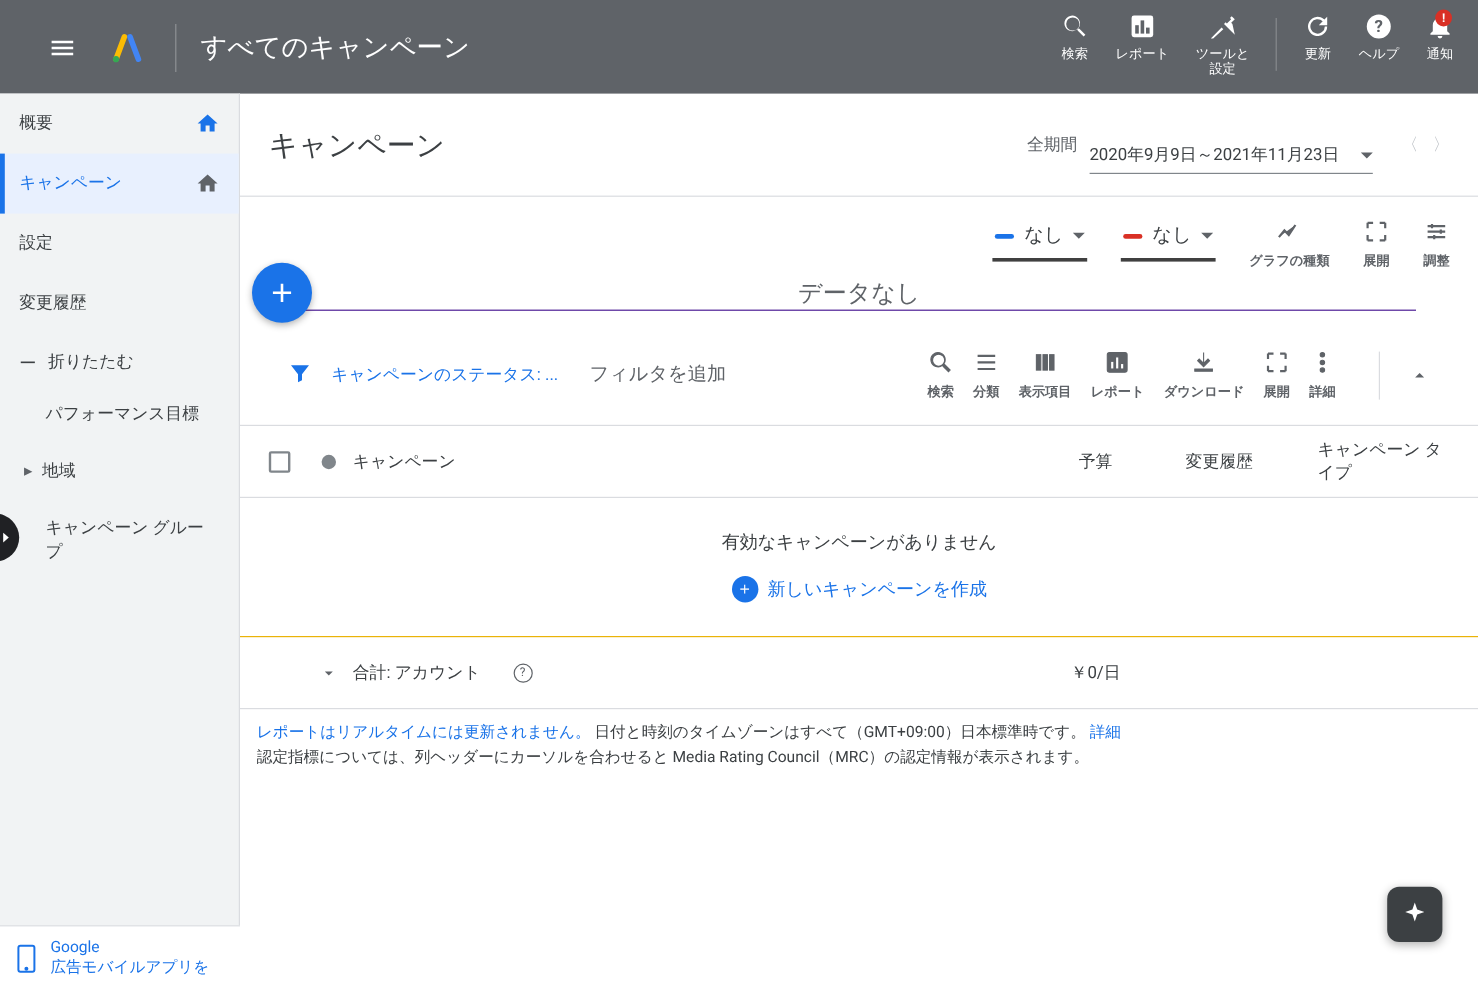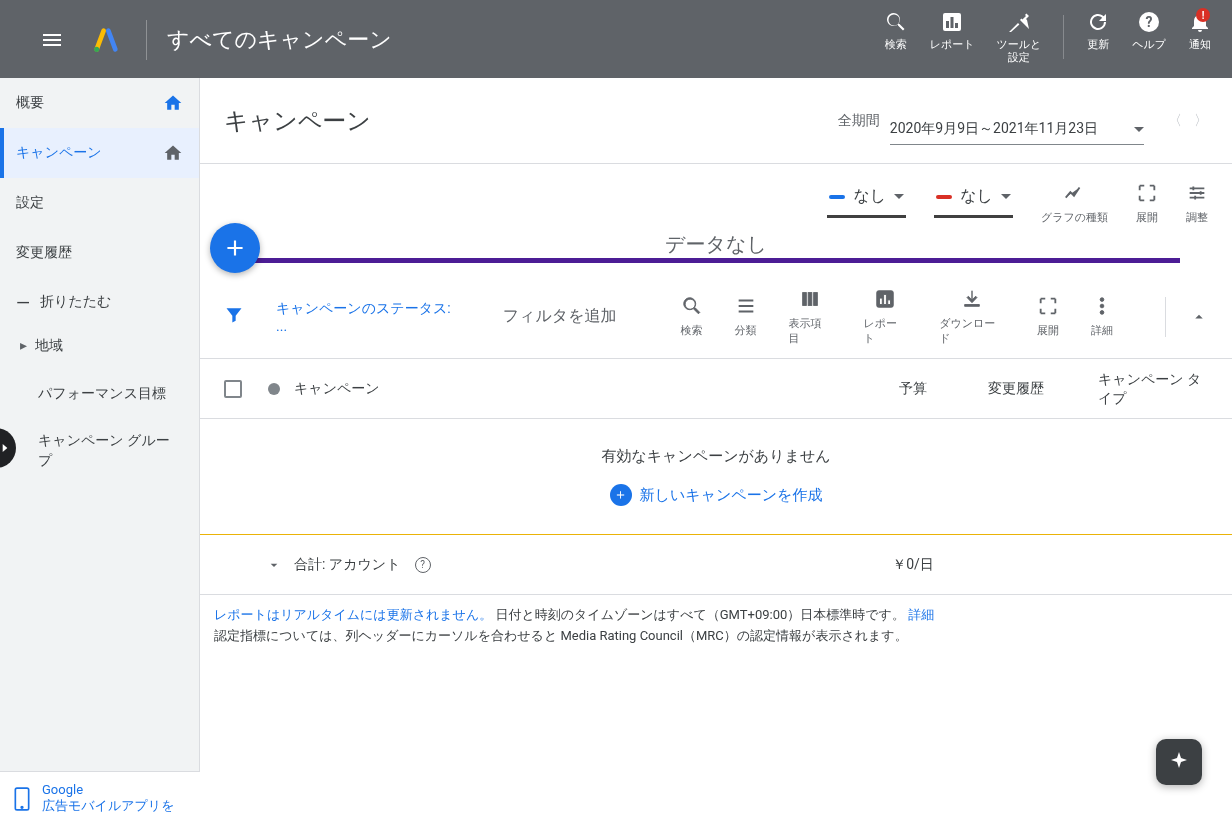--- a/index.html
+++ b/index.html
@@ -28,37 +28,37 @@
 .side-item.active .hicon { fill: #5f6368; }
 .side-collapse { height: 40px; display: flex; align-items: center; padding: 0 16px; font-size: 14px; color: #3c4043; cursor: pointer; gap: 10px; margin-top: 4px; }
 .side-sub { padding: 14px 16px 14px 38px; font-size: 14px; color: #3c4043; cursor: pointer; line-height: 1.4; }
 .side-expand { position: absolute; left: -6px; top: 350px; width: 22px; height: 40px; background: #202124; border-radius: 0 20px 20px 0; display: flex; align-items: center; justify-content: center; cursor: pointer; }
 
 .main { flex: 1; display: flex; flex-direction: column; overflow: hidden; }
 .pagehead { display: flex; align-items: center; padding: 18px 24px; border-bottom: 1px solid #dadce0; }
 .page-title { font-size: 24px; color: #3c4043; flex: 1; }
 .date-range { display: flex; align-items: center; gap: 10px; font-size: 14px; }
 .date-label { color: #5f6368; }
-.date-value { color: #3c4043; border-bottom: 1px solid #80868b; padding-bottom: 6px; display: flex; align-items: center; gap: 36px; margin-top: 24px; }
+.date-value { color: #3c4043; border-bottom: 1px solid #80868b; padding-bottom: 6px; display: flex; align-items: center; gap: 18px; margin-top: 24px; }
 .tri { width: 0; height: 0; border-left: 5px solid transparent; border-right: 5px solid transparent; border-top: 5px solid #5f6368; }
 .pager-arrows { display: flex; gap: 12px; margin-left: 14px; color: #bdc1c6; }
 
 .chart-area { display: flex; flex-direction: column; padding: 12px 24px 0; }
 .chart-controls { display: flex; justify-content: flex-end; align-items: flex-start; gap: 28px; padding: 6px 0; }
 .metric { display: flex; align-items: center; gap: 8px; border-bottom: 3px solid #404040; padding: 4px 2px 8px; cursor: pointer; }
 .metric-bar { width: 16px; height: 4px; border-radius: 2px; }
 .metric-bar.blue { background: #1a73e8; }
 .metric-bar.red { background: #d93025; }
-.mini-tool { display: flex; flex-direction: column; align-items: center; font-size: 11px; color: #5f6368; gap: 6px; cursor: pointer; }
+.mini-tool { display: flex; flex-direction: column; align-items: center; font-size: 11px; color: #5f6368; gap: 6px; cursor: pointer; font-weight: bold; }
 .mini-tool svg { width: 22px; height: 22px; fill: #5f6368; stroke: #5f6368; }
-.chart-body { flex: 1; display: flex; align-items: center; justify-content: center; height: 180px; color: #5f6368; font-size: 20px; border-bottom: 5px solid #4c1d95; margin: 0 28px; }
+.chart-body { flex: 1; display: flex; align-items: center; justify-content: center; height: 180px; color: #5f6368; font-size: 20px; border-bottom: 1px solid #4c1d95; margin: 0 28px; }
 
 .table-area { position: relative; flex: 1; display: flex; flex-direction: column; }
 .fab { position: absolute; left: 10px; top: -40px; width: 50px; height: 50px; background: #1a73e8; border-radius: 50%; display: flex; align-items: center; justify-content: center; box-shadow: 0 2px 6px rgba(0,0,0,0.3); cursor: pointer; z-index: 10; }
-.toolbar { display: flex; align-items: center; padding: 8px 24px; border-bottom: 1px solid #dadce0; gap: 32px; height: 84px; margin-top: 12px; }
+.toolbar { display: flex; align-items: center; padding: 8px 40px; border-bottom: 1px solid #dadce0; gap: 16px; height: 84px; margin-top: 12px; }
 .toolbar .filter-icon { color: #1a73e8; }
 .status-filter { color: #1a73e8; font-size: 14px; }
 .add-filter { color: #5f6368; font-size: 16px; flex: 0 0 auto; margin-left: 10px; }
 .toolbar-spacer { flex: 1; }
 .collapse-caret { margin-left: 20px; padding-left: 24px; border-left: 1px solid #dadce0; height: 40px; display: flex; align-items: center; color: #5f6368; cursor: pointer; }
 
 .thead { display: flex; align-items: center; padding: 0 24px; height: 60px; border-bottom: 1px solid #dadce0; font-size: 14px; color: #3c4043; }
 .th-check { width: 30px; }
 .th-dot { width: 40px; display: flex; justify-content: center; }
 .th-camp { flex: 1; }
@@ -67,21 +67,21 @@
 .th-type { width: 110px; line-height: 1.3; }
 .dot { width: 12px; height: 12px; border-radius: 50%; background: #80868b; }
 .checkbox { width: 18px; height: 18px; border: 2px solid #80868b; border-radius: 2px; }
 
 .empty-row { padding: 28px 0; text-align: center; border-bottom: 1px solid #eab308; }
 .empty-msg { color: #3c4043; font-size: 15px; }
 .create-link { display: inline-flex; align-items: center; gap: 8px; color: #1a73e8; font-size: 15px; margin-top: 18px; cursor: pointer; }
 .plus-circle { width: 22px; height: 22px; background: #1a73e8; border-radius: 50%; display: flex; align-items: center; justify-content: center; color: #fff; font-size: 14px; }
 
 .total-row { display: flex; align-items: center; padding: 0 24px; height: 60px; border-bottom: 1px solid #dadce0; font-size: 14px; }
-.total-row .th-camp { display: flex; align-items: center; gap: 14px; }
+.total-row .th-camp { display: flex; align-items: center; gap: 27px; }
 .help-circle { width: 16px; height: 16px; border: 1.5px solid #5f6368; border-radius: 50%; display: inline-flex; align-items: center; justify-content: center; font-size: 10px; color: #5f6368; }
 
 .footer-notes { padding: 10px 14px; font-size: 13px; color: #3c4043; line-height: 1.6; }
 .footer-notes .link { color: #1a73e8; cursor: pointer; }
 
 .app-promo { position: absolute; bottom: 0; left: 0; width: 200px; background: #fff; padding: 10px 12px; display: flex; align-items: center; gap: 10px; font-size: 13px; color: #1a73e8; border-top: 1px solid #dadce0; }
 
 .assist-fab { position: absolute; right: 30px; bottom: 40px; width: 46px; height: 46px; background: #3c4043; border-radius: 10px; display: flex; align-items: center; justify-content: center; box-shadow: 0 2px 8px rgba(0,0,0,0.3); cursor: pointer; }
 </style>
 </head>
@@ -169,24 +169,24 @@
     <div class="side-item">
       <span>設定</span>
     </div>
     <div class="side-item">
       <span>変更履歴</span>
     </div>
     <div class="side-collapse">
       <span style="font-size:18px;">—</span>
       <span>折りたたむ</span>
     </div>
+    <div class="side-sub">パフォーマンス目標</div>
     <div class="side-sub">
       <span style="margin-left:-18px; margin-right:8px; color:#5f6368;">▸</span><span>地域</span>
     </div>
-    <div class="side-sub">パフォーマンス目標</div>
     <div class="side-sub">キャンペーン グループ</div>
     <div class="side-expand">
       <svg width="14" height="14" viewBox="0 0 24 24" fill="#fff">
           <path d="M8 5l8 7-8 7z"></path>
         </svg>
     </div>
   </div>
 
   <div class="main">
     <div class="pagehead">

